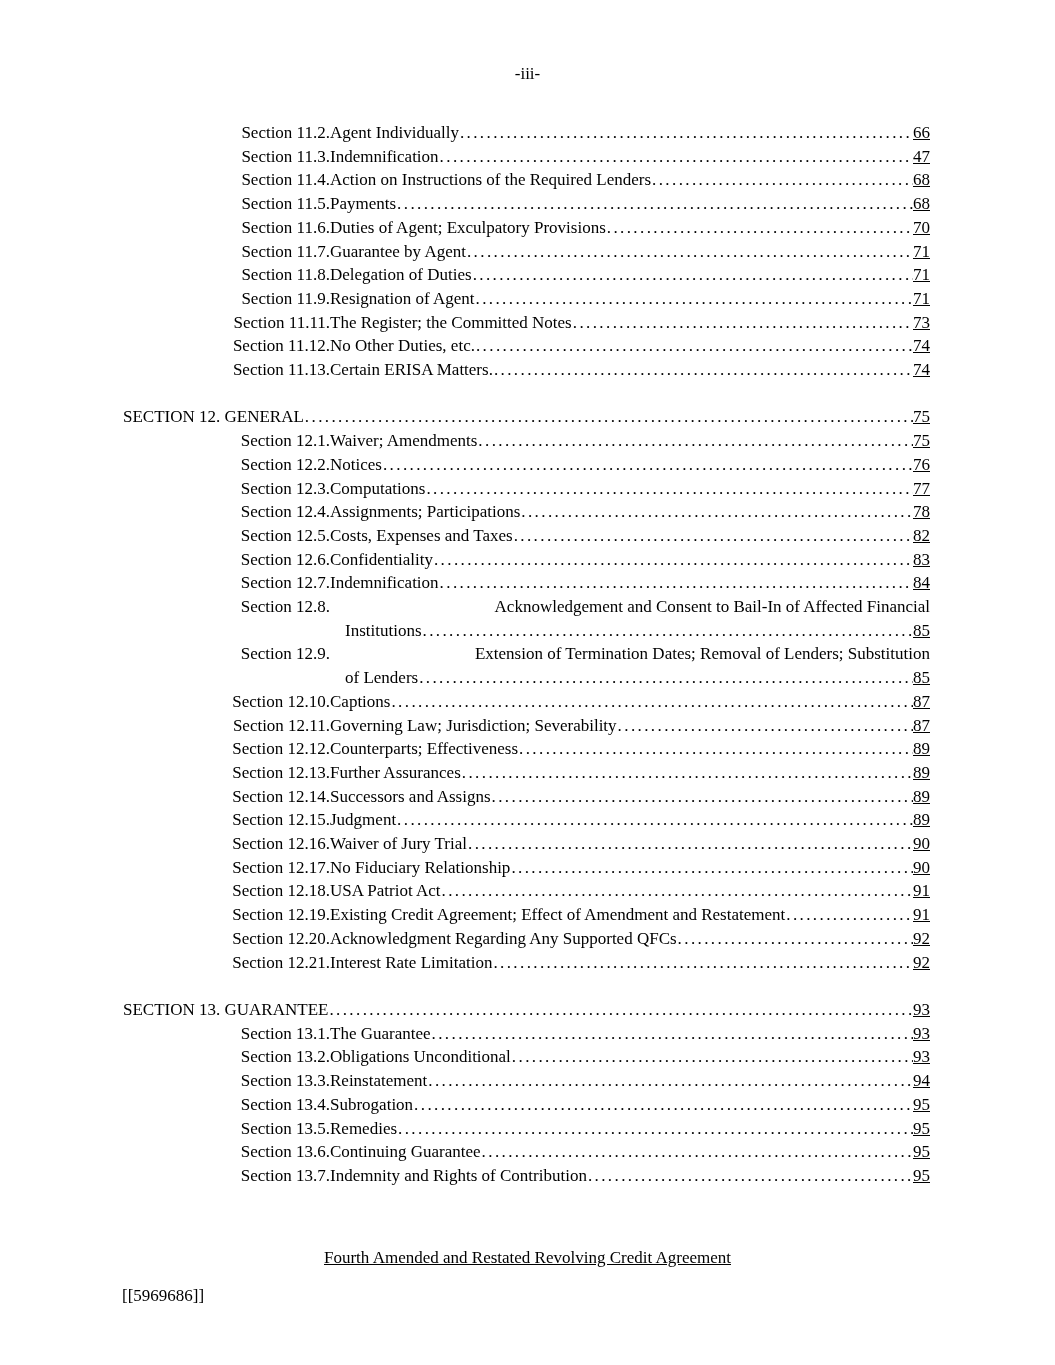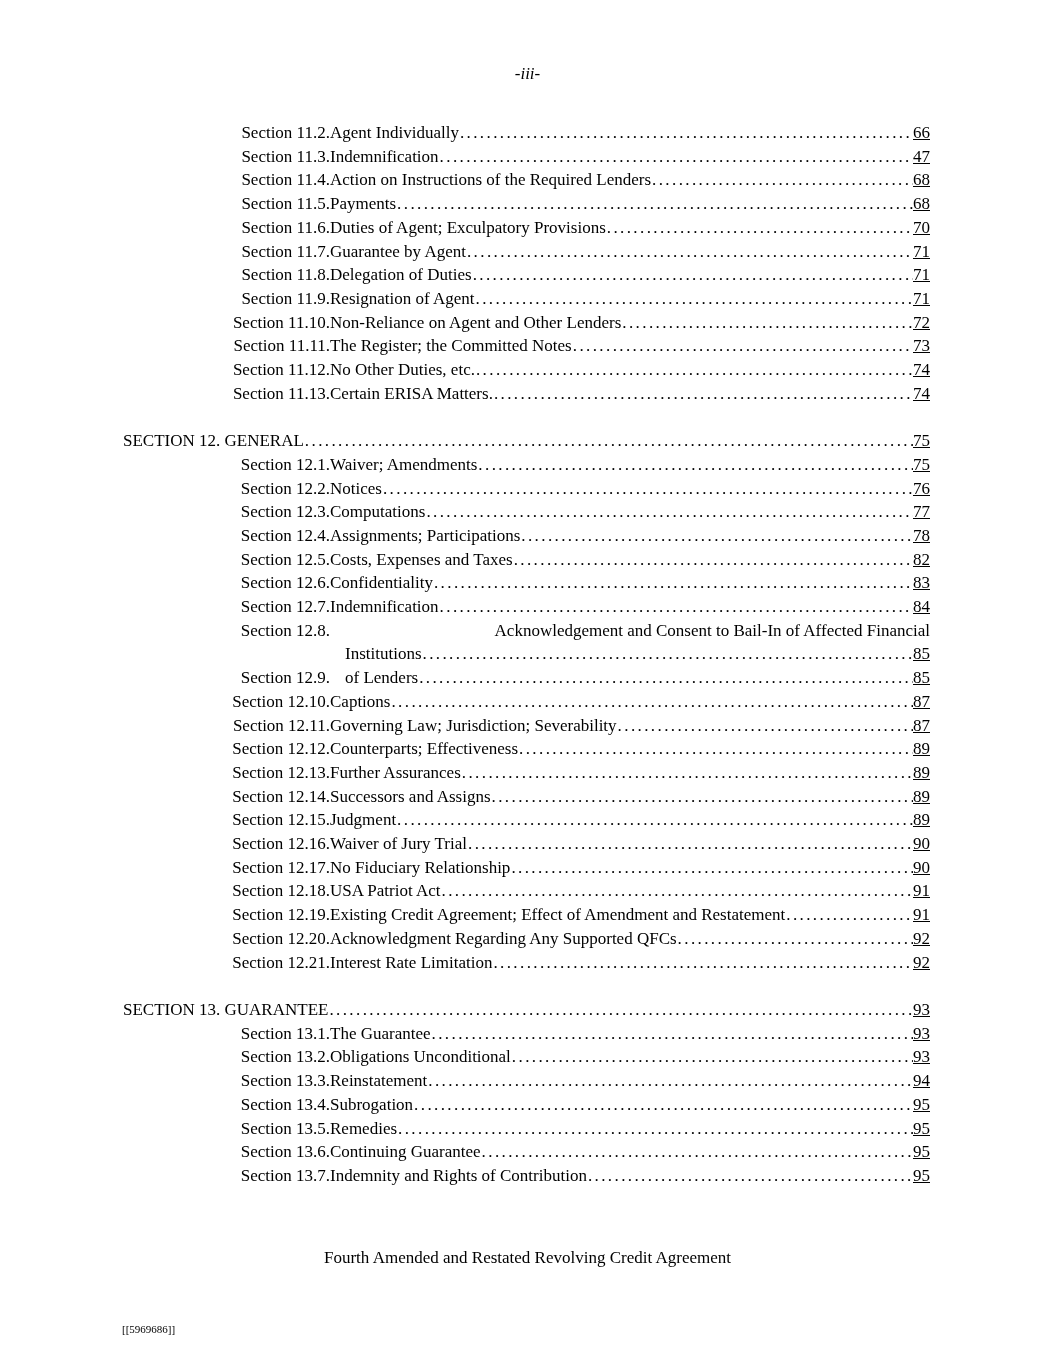--- a/index.html
+++ b/index.html
@@ -14,21 +14,20 @@
     font-size: 17px;
     overflow: hidden;
   }
   .header-folio {
     position: absolute;
     top: 62px;
     left: 0;
     width: 100%;
     text-align: center;
     line-height: 23.7px;
-    font-style: italic;
   }
   .toc {
     position: absolute;
     top: 121px;
     left: 123px;
     width: 807px;
   }
   .toc-group { margin-bottom: 23.7px; }
   .toc-row { line-height: 23.7px; white-space: nowrap; text-align: right; }
   .toc-row.heading { display: flex; margin-top: 12px; }
@@ -52,28 +51,27 @@
   }
   .pageno { flex: 0 0 auto; text-decoration: underline; }
   .footer-title-wrap {
     position: absolute;
     top: 1246px;
     left: 0;
     width: 100%;
     text-align: center;
     line-height: 23.7px;
   }
-  .footer-title { }
+  .footer-title { text-decoration: underline; }
   .doc-stamp {
     position: absolute;
     top: 1289px;
     left: 122px;
-    font-size: 11px;
+    font-size: 17px;
     line-height: 14px;
-    margin-top: 33px;
   }
 </style>
 </head>
 <body>
 
 <div class="page">
   <div class="header-folio">-iii-</div>
 
   <div class="toc">
       <div class="toc-group">
@@ -151,30 +149,20 @@
           <span class="label">Section 11.9.</span>
           <span class="content">
             <span class="tline">
               <span class="title">Resignation of Agent</span>
               <span class="leader"></span>
               <span class="pageno">71</span>
             </span>
           </span>
         </div>
         <div class="toc-row entry">
-          <span class="label">Section 11.10.</span>
-          <span class="content">
-            <span class="tline">
-              <span class="title">Non-Reliance on Agent and Other Lenders</span>
-              <span class="leader"></span>
-              <span class="pageno">72</span>
-            </span>
-          </span>
-        </div>
-        <div class="toc-row entry">
           <span class="label">Section 11.11.</span>
           <span class="content">
             <span class="tline">
               <span class="title">The Register; the Committed Notes</span>
               <span class="leader"></span>
               <span class="pageno">73</span>
             </span>
           </span>
         </div>
         <div class="toc-row entry">
@@ -281,20 +269,21 @@
             <span class="tline line2">
               <span class="title">Institutions</span>
               <span class="leader"></span>
               <span class="pageno">85</span>
             </span>
           </span>
         </div>
         <div class="toc-row entry">
           <span class="label">Section 12.9.</span>
           <span class="content">
+            <span class="line1">Extension of Termination Dates; Removal of Lenders; Substitution</span>
             <span class="tline line2">
               <span class="title">of Lenders</span>
               <span class="leader"></span>
               <span class="pageno">85</span>
             </span>
           </span>
         </div>
         <div class="toc-row entry">
           <span class="label">Section 12.10.</span>
           <span class="content">

